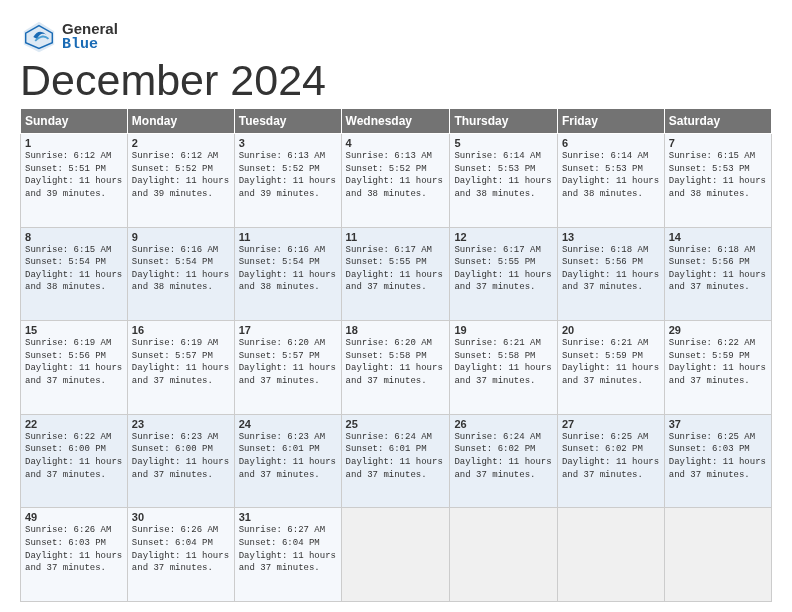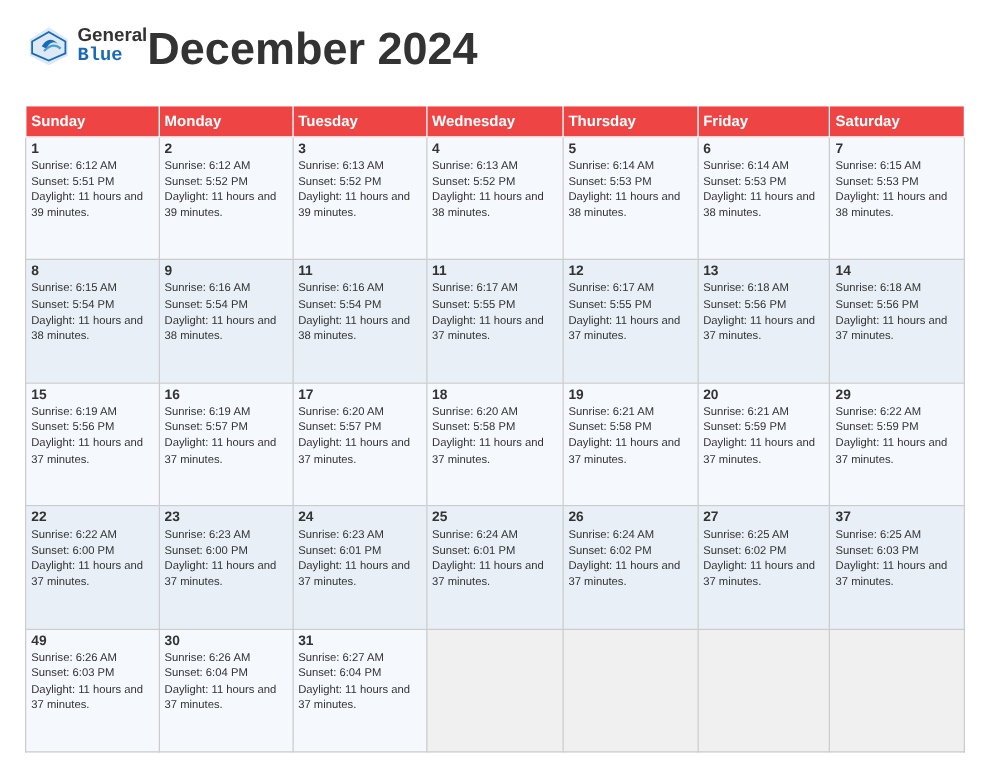--- a/index.html
+++ b/index.html
@@ -13,21 +13,22 @@
     .page {
       width: 792px;
       height: 612px;
       padding: 18px 20px 10px 20px;
       display: flex;
       flex-direction: column;
     }
     .header {
       display: flex;
       align-items: flex-start;
-      margin-bottom: 24px;
+      margin-bottom: 3px;
+      flex-direction: column;
     }
     .logo {
       display: flex;
       align-items: center;
     }
     .logo-text {
       display: flex;
       flex-direction: column;
       font-size: 15px;
       font-weight: bold;
@@ -37,35 +38,35 @@
     .logo-text .blue { color: #1a6bb5; font-family: Liberation Mono, monospace; }
     .logo-icon {
       width: 38px;
       height: 38px;
       margin-right: 4px;
     }
     .title-block {
       text-align: right;
     }
     .month-title {
-      font-size: 36px;
-      font-weight: bold;
+      font-size: 43px;
+      font-weight: normal;
       color: #333;
     }
     .subtitle {
       font-size: 14px;
       color: #555;
     }
     .calendar {
       width: 100%;
       border-collapse: collapse;
       flex: 1;
     }
     .calendar thead tr th {
-      background: #ef4444;
+      background: #737373;
       color: #fff;
       font-size: 12px;
       font-weight: bold;
       padding: 5px 4px;
       border: 1px solid #fff;
       text-align: left;
     }
     .calendar tbody tr td {
       vertical-align: top;
       border: 1px solid #ccc;
@@ -85,20 +86,21 @@
       font-size: 11px;
       font-weight: bold;
       color: #333;
       display: block;
       margin-bottom: 1px;
     }
     .day-info {
       font-size: 9px;
       color: #333;
       line-height: 1.4;
+      font-family: Liberation Mono, monospace;
     }
     .empty-cell {
       background: #f0f0f0 !important;
     }
   </style>
 </head>
 <body>
 
 <div class="page">
   <div class="header">

